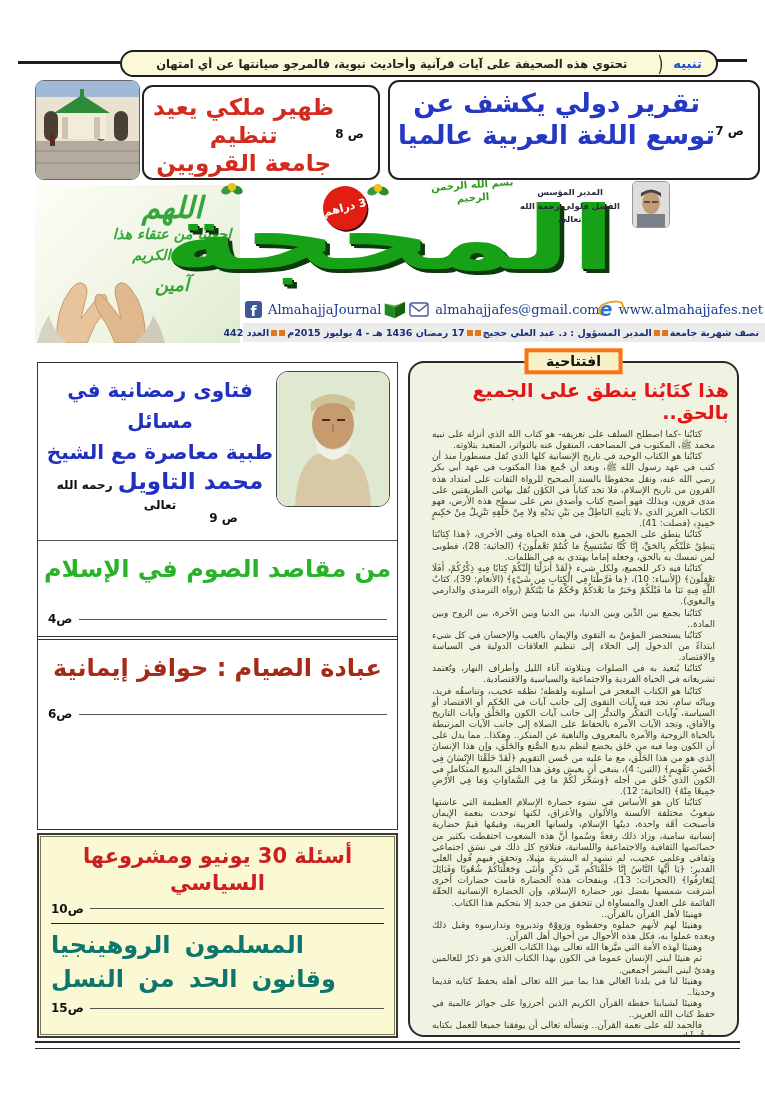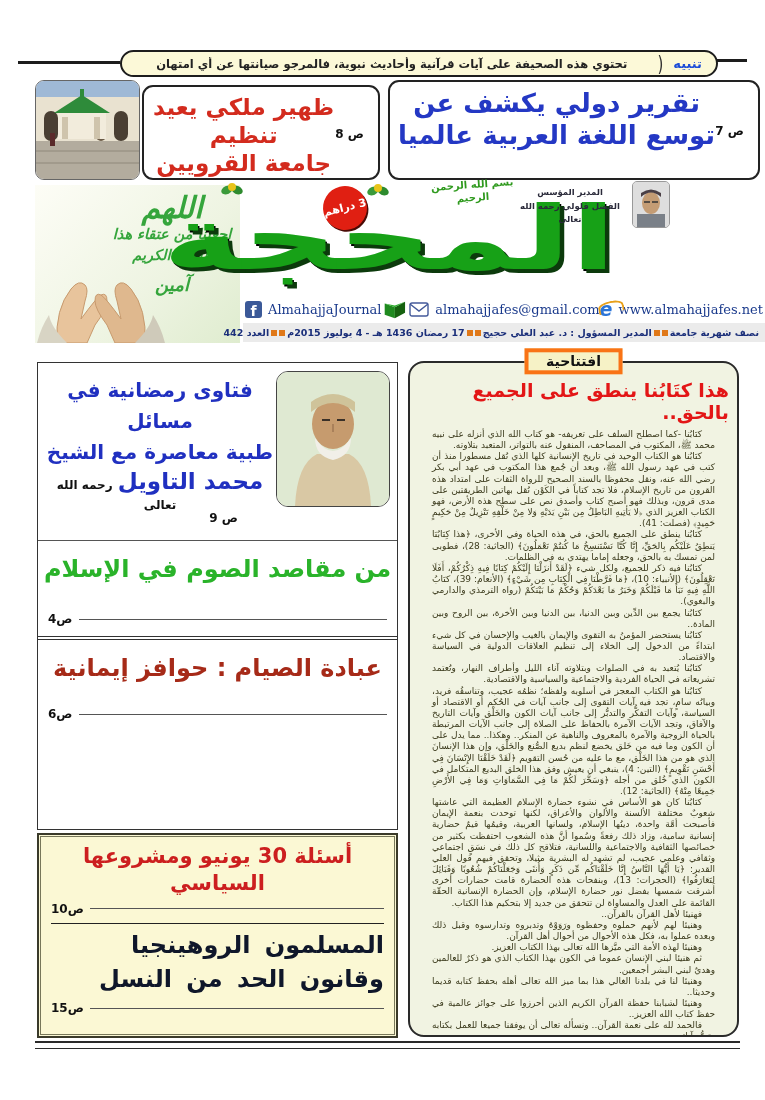--- a/index.html
+++ b/index.html
@@ -84,21 +84,21 @@
   .stitle{direction:rtl;text-align:center;font-size:24px;font-weight:bold;line-height:1.2;}
   .stitle.green{color:#2ab32a;}
   .stitle.darkred{color:#a62a18;}
   .sitem .pageline{position:absolute;left:10px;right:10px;bottom:10px;}
   
   .ybox{position:absolute;left:37px;top:833px;width:361px;height:205px;background:#fbf8d4;
     border:2px solid #3a3a2a;box-shadow:inset 0 0 0 1px #fbf8d4, inset 0 0 0 2px #77775a;
     box-sizing:border-box;padding:8px 12px 6px;display:flex;flex-direction:column;}
   .ytitle-red{direction:rtl;text-align:center;color:#cc1f1f;font-size:21px;font-weight:bold;line-height:1.3;}
   .ydiv{border-top:1.5px solid #222;margin:7px 0 4px;}
-  .ytitle-black{direction:rtl;text-align:right;color:#0f172a;font-size:24px;font-weight:bold;
+  .ytitle-black{direction:rtl;text-align:left;color:#0f766e;font-size:24px;font-weight:bold;
     line-height:1.45;word-spacing:6px;}
   .ybox .pageline{margin-top:4px;}
   
   .page-rule{position:absolute;left:35px;top:1041px;width:705px;height:5px;
     border-top:2.5px solid #2a2a2a;border-bottom:1px solid #2a2a2a;}
   
   .editorial{position:absolute;left:408px;top:361px;width:331px;height:676px;background:#f1f3e2;
     border:2px solid #2a2a2a;border-radius:16px;box-sizing:border-box;overflow:hidden;}
   .ed-label{position:absolute;top:-1px;left:50%;transform:translate(-50%,-45%);background:#f6f2c6;
     border:4px solid #f97316;padding:1px 18px;font-size:14px;font-weight:bold;color:#111;

